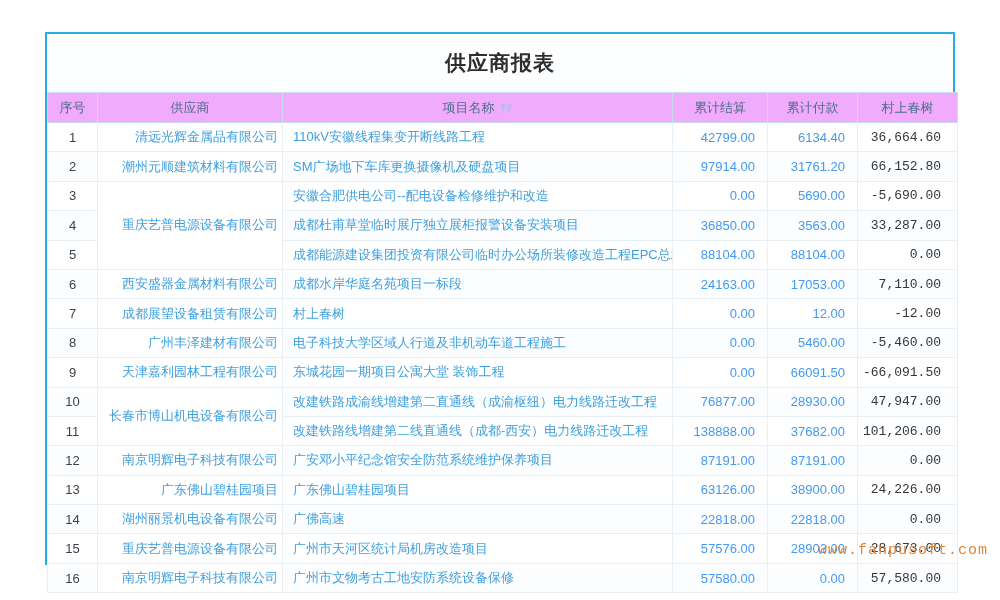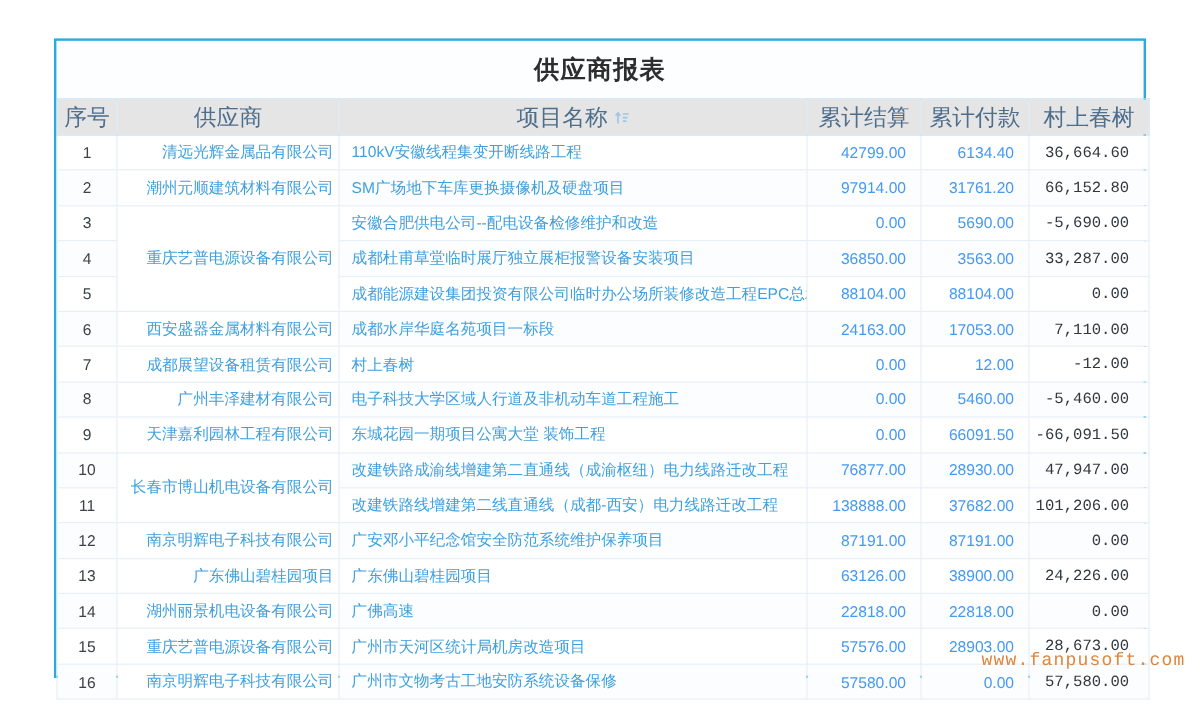--- a/index.html
+++ b/index.html
@@ -2,29 +2,29 @@
 <html><head>
 <meta charset="utf-8">
 <style>
   html,body{margin:0;padding:0;background:#ffffff;}
   body{width:1000px;height:600px;position:relative;overflow:hidden;
        font-family:"Liberation Sans","DejaVu Sans",sans-serif;}
 
   .report{position:absolute;left:45px;top:32px;width:910px;height:533px;
           box-sizing:border-box;border:2px solid #29abe2;background:#fdfeff;}
 
-  .report-title{height:48px;display:flex;align-items:center;justify-content:center;
+  .report-title{height:58px;display:flex;align-items:center;justify-content:center;
                 font-size:21px;font-weight:bold;color:#2e2e2e;letter-spacing:1px;}
 
   table{width:100%;border-collapse:collapse;table-layout:fixed;}
   col.c1{width:50px;}  col.c2{width:185px;} col.c3{width:390px;}
   col.c4{width:95px;}  col.c5{width:90px;}  col.c6{width:100px;}
 
-  thead th{height:29px;background:#e5e5e5;color:#4e6e8c;font-weight:400;
-           font-size:19px;border:1px solid #c9dced;padding:0 4px;
+  thead th{height:29px;background:#f0abfc;color:#4e6e8c;font-weight:400;
+           font-size:13px;border:1px solid #c9dced;padding:0 4px;
            text-align:center;white-space:nowrap;overflow:hidden;margin-left:40px;}
   thead th .th-wrap{display:inline-flex;align-items:center;gap:5px;}
 
   tbody td{height:28.4px;font-size:13px;border:1px solid #e7eff7;
            padding:0 4px;white-space:nowrap;overflow:hidden;background:#ffffff;
            vertical-align:middle;}
   tbody tr:nth-child(even) td{background:#fcfdff;}
 
   td.c-seq{color:#3c4248;text-align:center;}
   td.c-supplier{color:#3fa0dd;text-align:right;background:#ffffff !important;}

